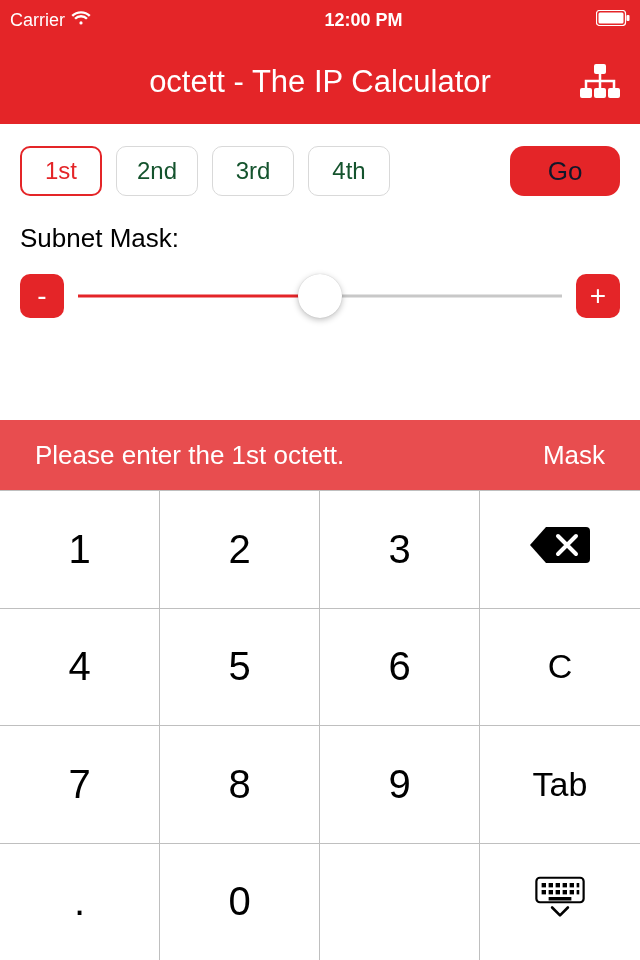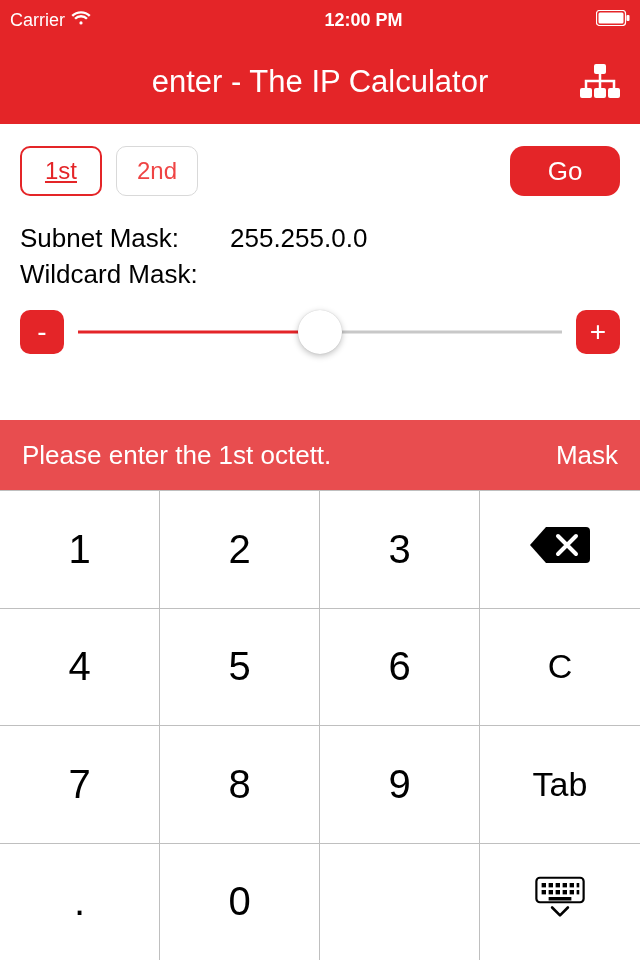--- a/index.html
+++ b/index.html
@@ -53,26 +53,26 @@
     .octet-btn {
       border-radius: 10px;
       height: 50px;
       flex: 0 0 82px;
       display: flex;
       align-items: center;
       justify-content: center;
       font-size: 24px;
       background: #fff;
     }
-    .octet-btn.active { border: 2px solid #e42528; color: #e42528; text-decoration: underline; }
-    .octet-btn.inactive { border: 1.5px solid #d9d9d9; color: #ef4444; }
+    .octet-btn.active { border: 2px solid #e42528; color: #e42528; }
+    .octet-btn.inactive { border: 1.5px solid #d9d9d9; color: #14532d; }
     .go-btn {
       margin-left: auto;
       background: #e42528;
-      color: #ffffff;
+      color: #0f172a;
       border-radius: 14px;
       height: 50px;
       flex: 0 0 110px;
       display: flex;
       align-items: center;
       justify-content: center;
       font-size: 26px;
     }
     .info-row {
       display: flex;
@@ -141,21 +141,21 @@
     .binary-overlay .blabel { width: 170px; }
     .binary-overlay .bval { flex:1; text-align:right; letter-spacing: 0.3px; font-size: 17px;}
     .toast {
       position: absolute;
       left: 0; right: 0;
       top: 420px;
       height: 70px;
       background: #e84d4f;
       display: flex;
       align-items: center;
-      padding: 0 22px;
+      padding: 0 35px;
       color: #fff;
       font-size: 26px;
       z-index: 2;
       justify-content: space-between;
     }
     .keypad {
       position: absolute;
       left: 0; right: 0; bottom: 0;
       height: 470px;
       background: #fff;
@@ -197,45 +197,45 @@
       <svg width="34" height="16" viewBox="0 0 34 16">
           <rect x="0.5" y="0.5" width="29" height="15" rx="3" fill="none" stroke="#fff" stroke-width="1.2"></rect>
           <rect x="2.5" y="2.5" width="25" height="11" rx="1.5" fill="#fff"></rect>
           <rect x="30.5" y="5" width="3" height="6" rx="1" fill="#fff"></rect>
         </svg>
     </span>
   </div>
 </div>
 
 <div class="nav-bar">
-  <div class="nav-title">enter - The IP Calculator</div>
+  <div class="nav-title">octett - The IP Calculator</div>
   <div class="nav-icon">
     <svg width="44" height="40" viewBox="0 0 44 40">
       <rect x="16" y="2" width="12" height="10" rx="2" fill="#fff"></rect>
       <rect x="2" y="26" width="12" height="10" rx="2" fill="#fff"></rect>
       <rect x="16" y="26" width="12" height="10" rx="2" fill="#fff"></rect>
       <rect x="30" y="26" width="12" height="10" rx="2" fill="#fff"></rect>
       <path d="M22 12 V19 M8 26 V19 H36 V26 M22 19 V26" stroke="#fff" stroke-width="2.5" fill="none"></path>
     </svg>
   </div>
 </div>
 
 <div class="content">
   <div class="octet-row">
     <div class="octet-btn active">1st</div>
     <div class="octet-btn inactive">2nd</div>
+    <div class="octet-btn inactive">3rd</div>
+    <div class="octet-btn inactive">4th</div>
     <div class="go-btn">Go</div>
   </div>
 
   <div class="info-row">
     <div class="info-label">Subnet Mask:</div>
-    <div class="info-value">255.255.0.0</div>
   </div>
   <div class="info-row">
-    <div class="info-label">Wildcard Mask:</div>
   </div>
 
   <div class="slider-row">
     <div class="step-btn">-</div>
     <div class="slider-track">
       <div class="track-line track-fill"></div>
       <div class="track-line track-empty"></div>
       <div class="slider-thumb"></div>
     </div>
     <div class="step-btn">+</div>

